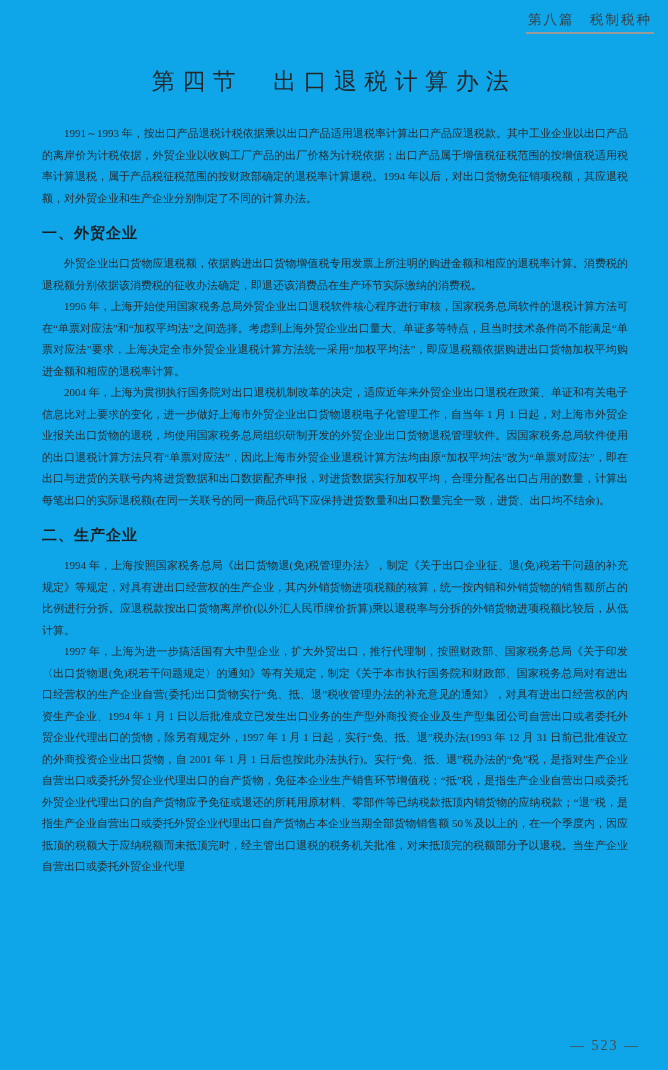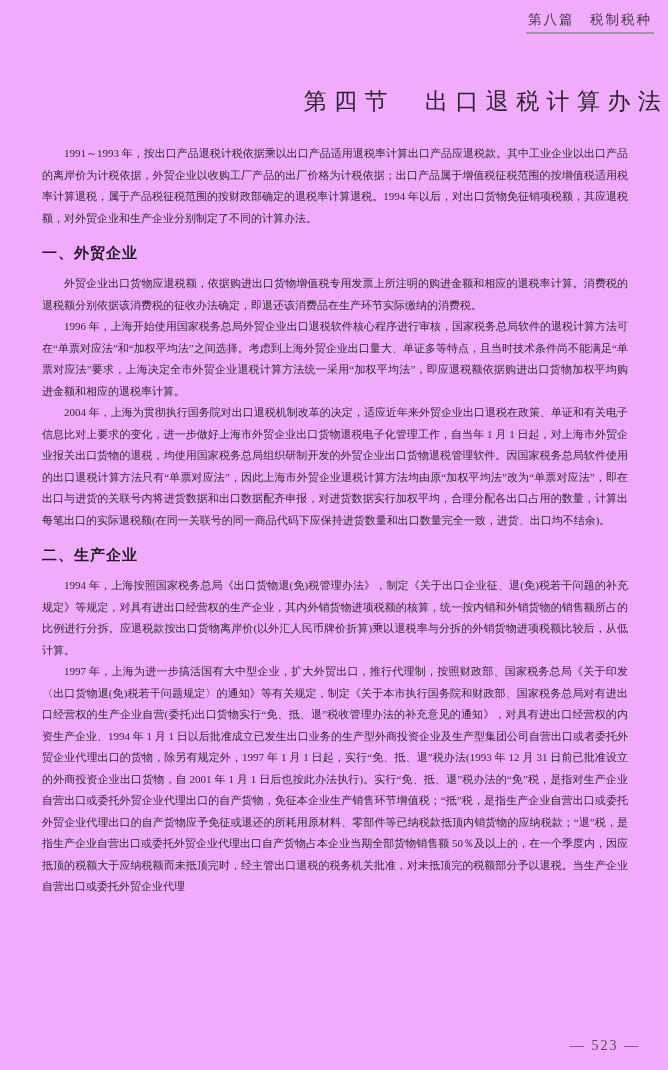--- a/index.html
+++ b/index.html
@@ -5,40 +5,40 @@
   html, body {
     margin: 0;
     padding: 0;
     background: #ffffff;
   }
   .page {
     position: relative;
     width: 668px;
     height: 1070px;
     box-sizing: border-box;
-    background: #f0abfc;
+    background: #0ea5e9;
     overflow: hidden;
     color: #2b2b2b;
     font-family: "Liberation Serif", "DejaVu Serif", serif;
   }
   .running-header {
     text-align: right;
     padding: 10px 14px 0 0;
   }
   .running-header .head-text {
     display: inline-block;
     font-size: 13.5px;
     letter-spacing: 2px;
     color: #3d3d3d;
     border-bottom: 2px solid #9a9a9a;
     padding: 0 2px 3px 2px;
   }
   .page-title {
-    margin: 52px 0 0 0;
-    text-align: right;
+    margin: 32px 0 0 0;
+    text-align: center;
     font-size: 23px;
     font-weight: 500;
     letter-spacing: 0.32em;
     color: #262626;
   }
   .content {
     padding: 26px 40px 0 42px;
   }
   .body-par {
     margin: 0;

